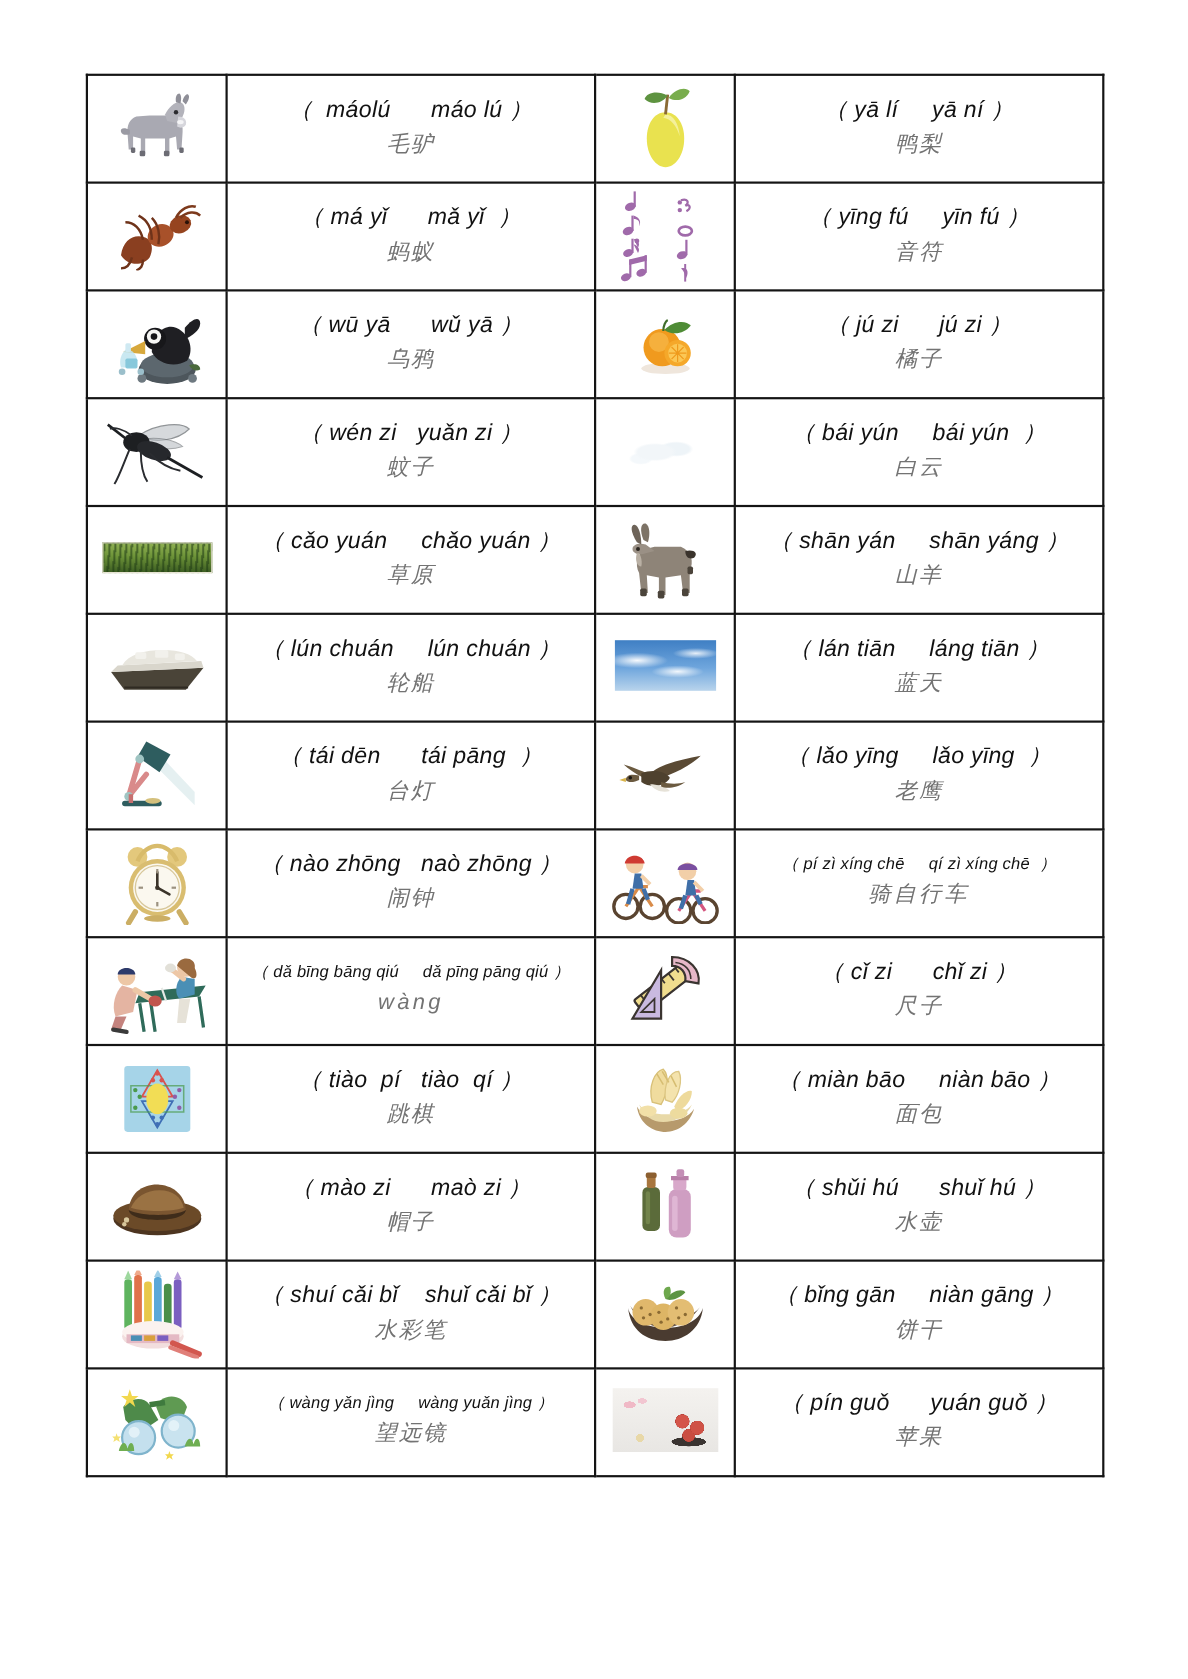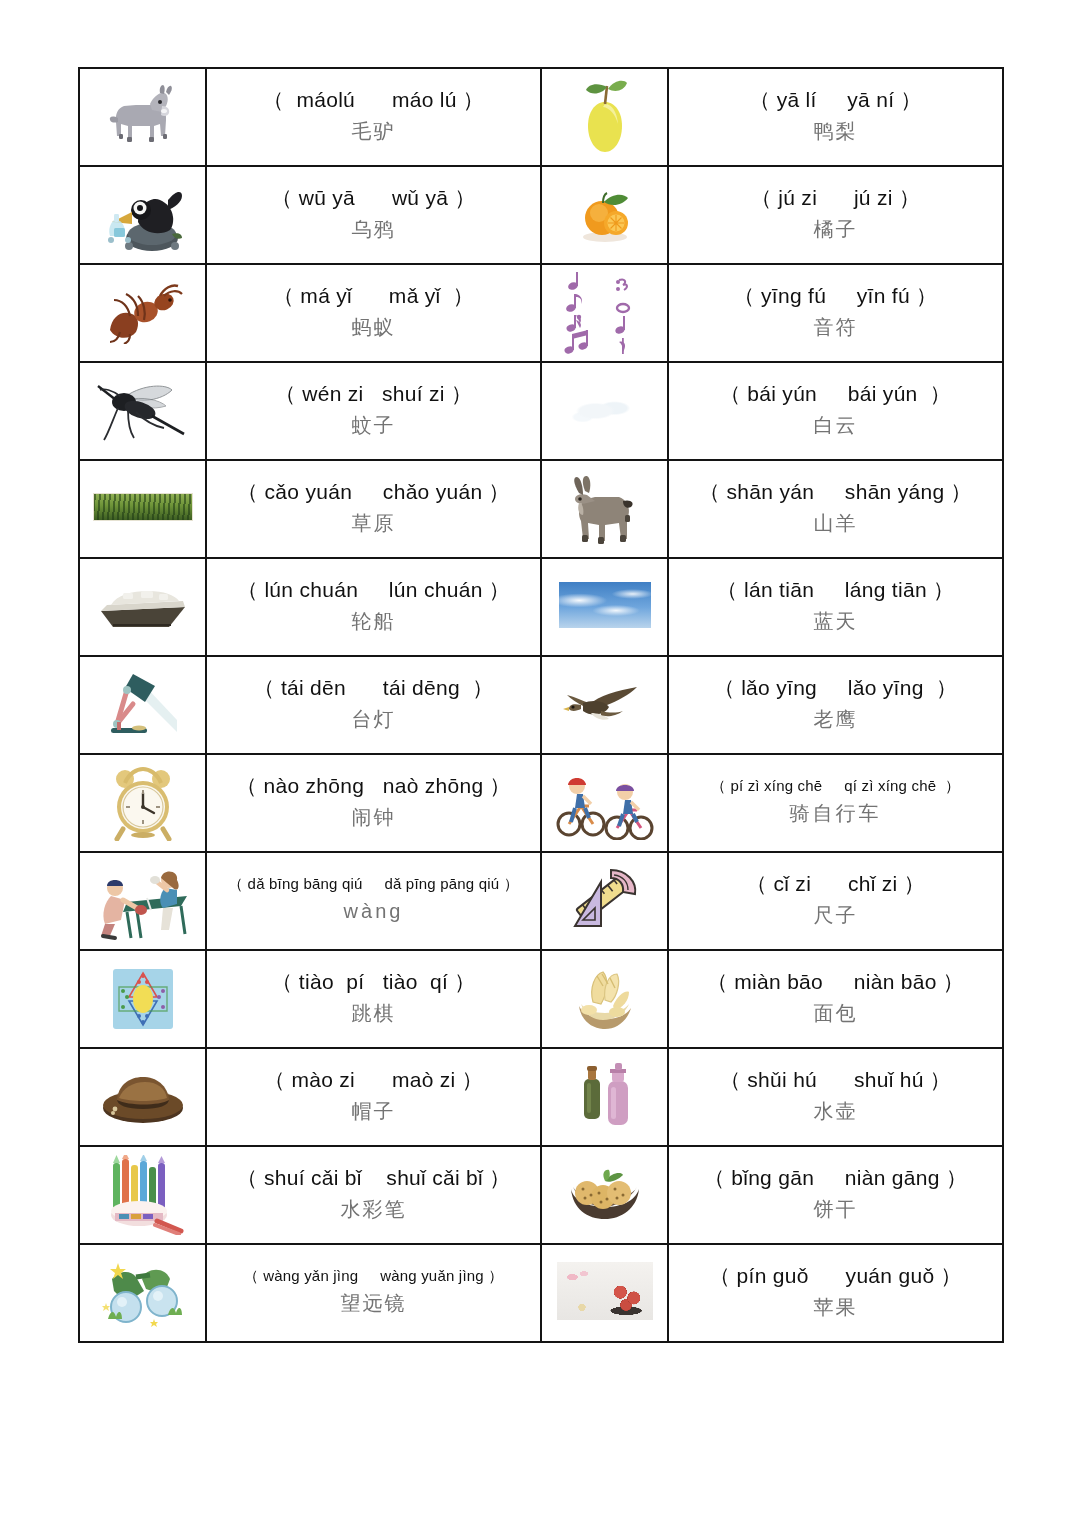--- a/index.html
+++ b/index.html
@@ -20,20 +20,21 @@
     height: 1526px;
     background: #fff;
   }
   table.worksheet {
     position: absolute;
     left: 78px;
     top: 67px;
     width: 924px;
     border-collapse: collapse;
     table-layout: fixed;
+    font-style: italic;
   }
   table.worksheet td {
     border: 2.2px solid #141414;
     padding: 0;
     vertical-align: middle;
   }
   col.pic  { width: 127px; }
   col.word { width: 335px; }
 
   td.pic-cell {
@@ -159,67 +160,20 @@
               <path d="M31 26 C38 26 43 34 44 46 C41 36 36 30 29 29 Z" fill="#f4f09a"></path>
               <path d="M31 26 L33 8" stroke="#8a6a34" stroke-width="2.6" fill="none"></path>
               <path d="M33 9 C24 4 14 6 12 12 C18 18 28 16 33 9 Z" fill="#5e9340"></path>
               <path d="M34 11 C40 2 50 1 53 5 C50 13 41 15 34 11 Z" fill="#79ad4d"></path>
             </svg>
           </span>
         </td>
         <td class="word-cell">
           <div class="pinyin-line">（ yā lí     yā ní ）</div>
           <div class="hanzi-line">鸭梨</div>
-        </td>
-      </tr>
-
-      <tr>
-        <td class="pic-cell">
-          <span class="art">
-            <svg width="86" height="78" viewBox="0 0 86 78">
-              <ellipse cx="52" cy="62" rx="26" ry="13" fill="#4d565c"></ellipse>
-              <ellipse cx="52" cy="58" rx="24" ry="11" fill="#5c676e"></ellipse>
-              <circle cx="29" cy="70" r="4" fill="#6e7980"></circle>
-              <circle cx="75" cy="70" r="4" fill="#6e7980"></circle>
-              <path d="M38 46 C38 30 50 20 60 24 C74 30 76 46 70 54 C60 60 44 58 38 46 Z" fill="#1f1f23"></path>
-              <path d="M68 24 C76 14 82 14 82 20 C82 26 74 32 68 34 Z" fill="#1f1f23"></path>
-              <circle cx="41" cy="34" r="10" fill="#17171a"></circle>
-              <circle cx="40" cy="32" r="6.5" fill="#f6f6f4"></circle>
-              <circle cx="40" cy="32" r="3" fill="#151518"></circle>
-              <path d="M32 36 L12 46 L32 48 Z" fill="#d7a83c"></path>
-              <path d="M14 44 C10 48 8 54 10 60 L24 60 C26 54 24 48 20 45 Z" fill="#bfe4ef" opacity="0.85"></path>
-              <rect x="14" y="52" width="11" height="9" rx="1.5" fill="#7fc4d8" opacity="0.9"></rect>
-              <rect x="14" y="38" width="5" height="8" rx="1.4" fill="#cfe9f2"></rect>
-              <circle cx="11" cy="64" r="3" fill="#9bbfcb"></circle>
-              <circle cx="28" cy="64" r="3" fill="#9bbfcb"></circle>
-              <path d="M72 58 C78 56 82 58 82 62 C78 64 74 62 72 58 Z" fill="#4a6a3c"></path>
-            </svg>
-          </span>
-        </td>
-        <td class="word-cell">
-          <div class="pinyin-line">（ wū yā      wǔ yā ）</div>
-          <div class="hanzi-line">乌鸦</div>
-        </td>
-        <td class="pic-cell">
-          <span class="art">
-            <svg width="66" height="60" viewBox="0 0 66 60">
-              <ellipse cx="33" cy="52" rx="22" ry="5" fill="#efe6dc"></ellipse>
-              <circle cx="30" cy="33" r="17" fill="#f09a1e"></circle>
-              <circle cx="27" cy="28" r="9" fill="#f8bf52" opacity="0.6"></circle>
-              <circle cx="44" cy="38" r="12" fill="#f5a82a"></circle>
-              <circle cx="44" cy="38" r="8.5" fill="#fbc755"></circle>
-              <path d="M44 30 L44 46 M36 38 L52 38 M38.5 32.5 L49.5 43.5 M49.5 32.5 L38.5 43.5" stroke="#ef9a1c" stroke-width="1.1"></path>
-              <path d="M32 17 C40 8 52 8 56 13 C50 21 39 22 32 17 Z" fill="#4f8c36"></path>
-              <path d="M31 18 C31 13 33 9 35 8" stroke="#3f6d2b" stroke-width="2" fill="none"></path>
-            </svg>
-          </span>
-        </td>
-        <td class="word-cell">
-          <div class="pinyin-line">（ jú zi      jú zi ）</div>
-          <div class="hanzi-line">橘子</div>
         </td>
       </tr>
 
       <tr>
         <td class="pic-cell">
           <span class="art">
             <svg width="86" height="62" viewBox="0 0 86 62">
               <path d="M10 48 C12 34 22 28 32 32 C38 34 40 42 36 50 C30 58 16 58 10 48 Z" fill="#8a3f20"></path>
               <ellipse cx="46" cy="30" rx="12" ry="10" transform="rotate(-22 46 30)" fill="#a8512a"></ellipse>
               <ellipse cx="64" cy="20" rx="10" ry="8" transform="rotate(-22 64 20)" fill="#96441f"></ellipse>
@@ -270,36 +224,83 @@
         </td>
         <td class="word-cell">
           <div class="pinyin-line">（ yīng fú     yīn fú ）</div>
           <div class="hanzi-line">音符</div>
         </td>
       </tr>
 
       <tr>
         <td class="pic-cell">
           <span class="art">
+            <svg width="86" height="78" viewBox="0 0 86 78">
+              <ellipse cx="52" cy="62" rx="26" ry="13" fill="#4d565c"></ellipse>
+              <ellipse cx="52" cy="58" rx="24" ry="11" fill="#5c676e"></ellipse>
+              <circle cx="29" cy="70" r="4" fill="#6e7980"></circle>
+              <circle cx="75" cy="70" r="4" fill="#6e7980"></circle>
+              <path d="M38 46 C38 30 50 20 60 24 C74 30 76 46 70 54 C60 60 44 58 38 46 Z" fill="#1f1f23"></path>
+              <path d="M68 24 C76 14 82 14 82 20 C82 26 74 32 68 34 Z" fill="#1f1f23"></path>
+              <circle cx="41" cy="34" r="10" fill="#17171a"></circle>
+              <circle cx="40" cy="32" r="6.5" fill="#f6f6f4"></circle>
+              <circle cx="40" cy="32" r="3" fill="#151518"></circle>
+              <path d="M32 36 L12 46 L32 48 Z" fill="#d7a83c"></path>
+              <path d="M14 44 C10 48 8 54 10 60 L24 60 C26 54 24 48 20 45 Z" fill="#bfe4ef" opacity="0.85"></path>
+              <rect x="14" y="52" width="11" height="9" rx="1.5" fill="#7fc4d8" opacity="0.9"></rect>
+              <rect x="14" y="38" width="5" height="8" rx="1.4" fill="#cfe9f2"></rect>
+              <circle cx="11" cy="64" r="3" fill="#9bbfcb"></circle>
+              <circle cx="28" cy="64" r="3" fill="#9bbfcb"></circle>
+              <path d="M72 58 C78 56 82 58 82 62 C78 64 74 62 72 58 Z" fill="#4a6a3c"></path>
+            </svg>
+          </span>
+        </td>
+        <td class="word-cell">
+          <div class="pinyin-line">（ wū yā      wǔ yā ）</div>
+          <div class="hanzi-line">乌鸦</div>
+        </td>
+        <td class="pic-cell">
+          <span class="art">
+            <svg width="66" height="60" viewBox="0 0 66 60">
+              <ellipse cx="33" cy="52" rx="22" ry="5" fill="#efe6dc"></ellipse>
+              <circle cx="30" cy="33" r="17" fill="#f09a1e"></circle>
+              <circle cx="27" cy="28" r="9" fill="#f8bf52" opacity="0.6"></circle>
+              <circle cx="44" cy="38" r="12" fill="#f5a82a"></circle>
+              <circle cx="44" cy="38" r="8.5" fill="#fbc755"></circle>
+              <path d="M44 30 L44 46 M36 38 L52 38 M38.5 32.5 L49.5 43.5 M49.5 32.5 L38.5 43.5" stroke="#ef9a1c" stroke-width="1.1"></path>
+              <path d="M32 17 C40 8 52 8 56 13 C50 21 39 22 32 17 Z" fill="#4f8c36"></path>
+              <path d="M31 18 C31 13 33 9 35 8" stroke="#3f6d2b" stroke-width="2" fill="none"></path>
+            </svg>
+          </span>
+        </td>
+        <td class="word-cell">
+          <div class="pinyin-line">（ jú zi      jú zi ）</div>
+          <div class="hanzi-line">橘子</div>
+        </td>
+      </tr>
+
+      <tr>
+        <td class="pic-cell">
+          <span class="art">
             <svg width="94" height="66" viewBox="0 0 94 66">
               <path d="M30 18 C48 6 70 6 76 12 C66 22 44 26 30 18 Z" fill="#c9cdd1" opacity="0.75" stroke="#6d7276" stroke-width="1"></path>
               <path d="M30 22 C46 18 64 22 70 28 C58 32 38 30 30 22 Z" fill="#b9bec3" opacity="0.6" stroke="#6d7276" stroke-width="1"></path>
               <ellipse cx="28" cy="24" rx="12" ry="9" fill="#1d1f22"></ellipse>
               <ellipse cx="44" cy="32" rx="16" ry="8" transform="rotate(18 44 32)" fill="#26282c"></ellipse>
               <path d="M56 38 L88 56" stroke="#1d1f22" stroke-width="2.6" fill="none"></path>
               <path d="M20 22 L2 8" stroke="#1d1f22" stroke-width="2.4" fill="none"></path>
               <path d="M22 30 C16 44 12 56 8 62" stroke="#2a2c30" stroke-width="1.8" fill="none"></path>
               <path d="M32 32 C32 44 34 54 38 60" stroke="#2a2c30" stroke-width="1.8" fill="none"></path>
               <path d="M40 34 C48 42 58 48 68 50" stroke="#2a2c30" stroke-width="1.8" fill="none"></path>
               <path d="M24 18 C16 12 8 10 4 12" stroke="#2a2c30" stroke-width="1.6" fill="none"></path>
             </svg>
           </span>
         </td>
         <td class="word-cell">
-          <div class="pinyin-line">（ wén zi   shuí zi ）</div>
+          <div class="pinyin-line">（ wén zi   yuǎn zi ）</div>
           <div class="hanzi-line">蚊子</div>
         </td>
         <td class="pic-cell">
           <span class="photo clouds"></span>
         </td>
         <td class="word-cell">
           <div class="pinyin-line">（ bái yún     bái yún  ）</div>
           <div class="hanzi-line">白云</div>
         </td>
       </tr>
@@ -372,21 +373,21 @@
               <path d="M14 56 L30 36" stroke="#d98a8a" stroke-width="5" fill="none" stroke-linecap="round"></path>
               <circle cx="14" cy="56" r="4" fill="#9fc4c2"></circle>
               <circle cx="24" cy="22" r="4" fill="#9fc4c2"></circle>
               <rect x="8" y="60" width="36" height="5" rx="2.5" fill="#2e5d5f"></rect>
               <ellipse cx="36" cy="60" rx="7" ry="2.6" fill="#d4c07c"></ellipse>
               <rect x="14" y="54" width="4" height="8" fill="#c76f6f"></rect>
             </svg>
           </span>
         </td>
         <td class="word-cell">
-          <div class="pinyin-line">（ tái dēn      tái dēng  ）</div>
+          <div class="pinyin-line">（ tái dēn      tái pāng  ）</div>
           <div class="hanzi-line">台灯</div>
         </td>
         <td class="pic-cell">
           <span class="art">
             <svg width="92" height="48" viewBox="0 0 92 48">
               <path d="M30 24 C40 14 58 10 78 6 C70 14 58 20 48 24 Z" fill="#5a4a34"></path>
               <path d="M26 26 C18 22 12 18 8 14 C16 16 24 20 30 22 Z" fill="#6b5a40"></path>
               <path d="M24 22 C34 18 46 20 50 26 C46 34 32 36 24 30 Z" fill="#4e412e"></path>
               <path d="M22 24 C14 22 10 24 10 28 C12 31 18 30 22 28 Z" fill="#6b5a40"></path>
               <circle cx="14" cy="26" r="1.6" fill="#191510"></circle>

